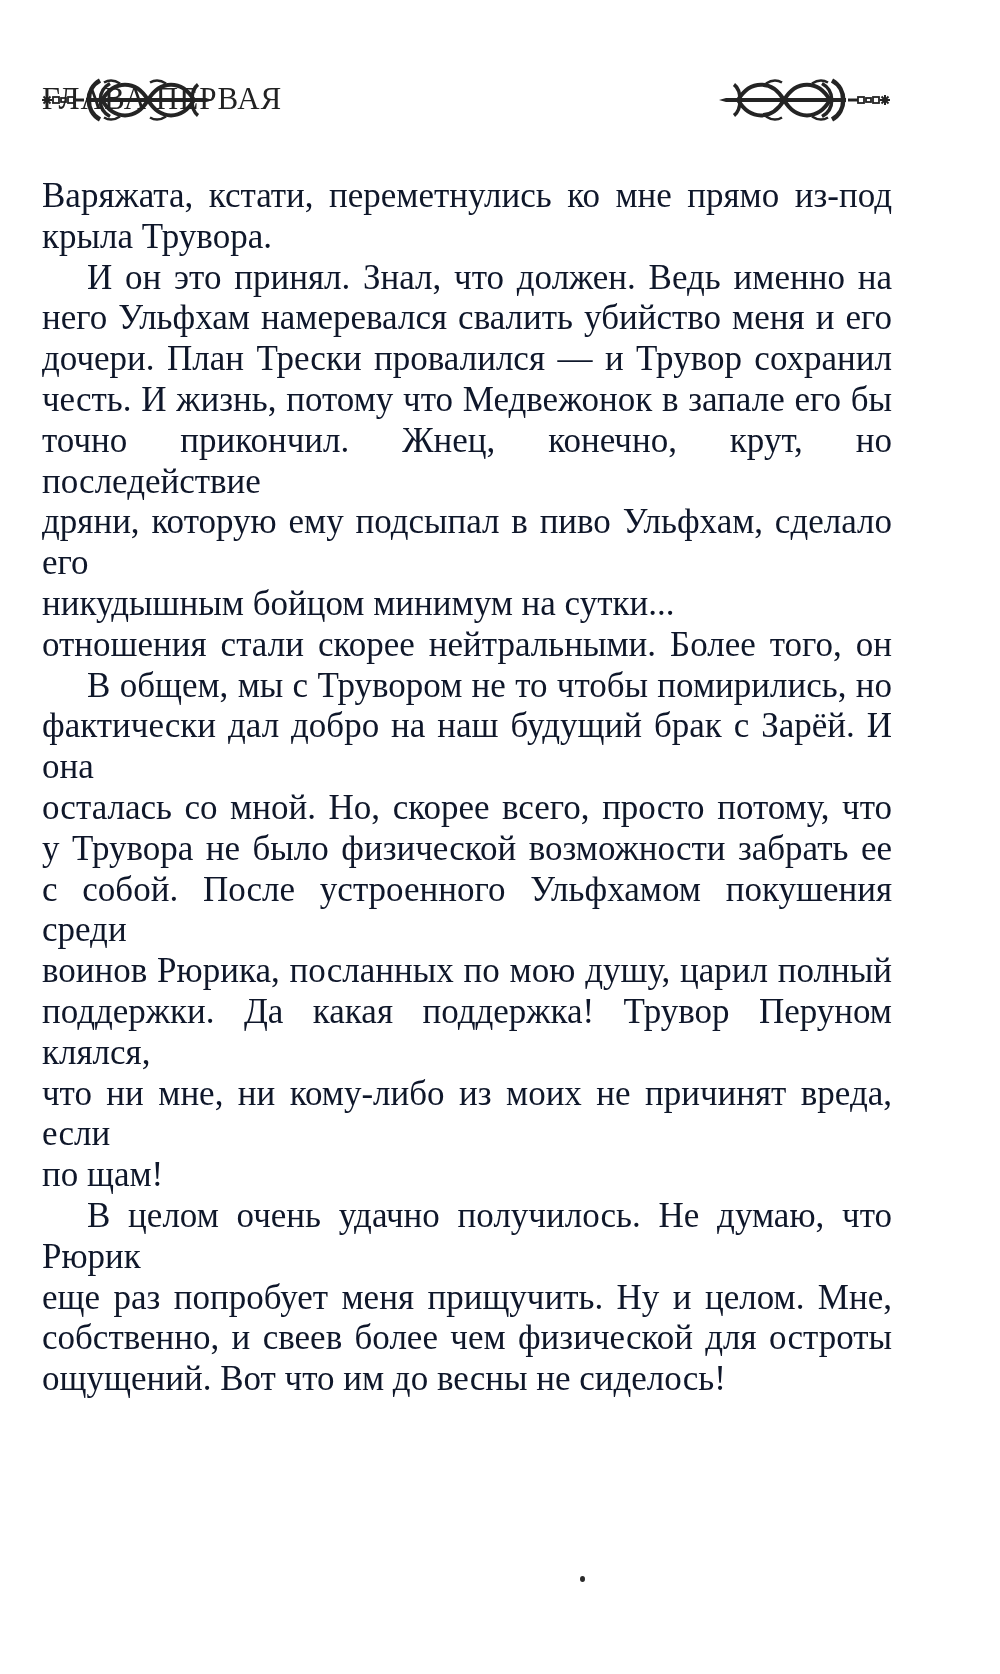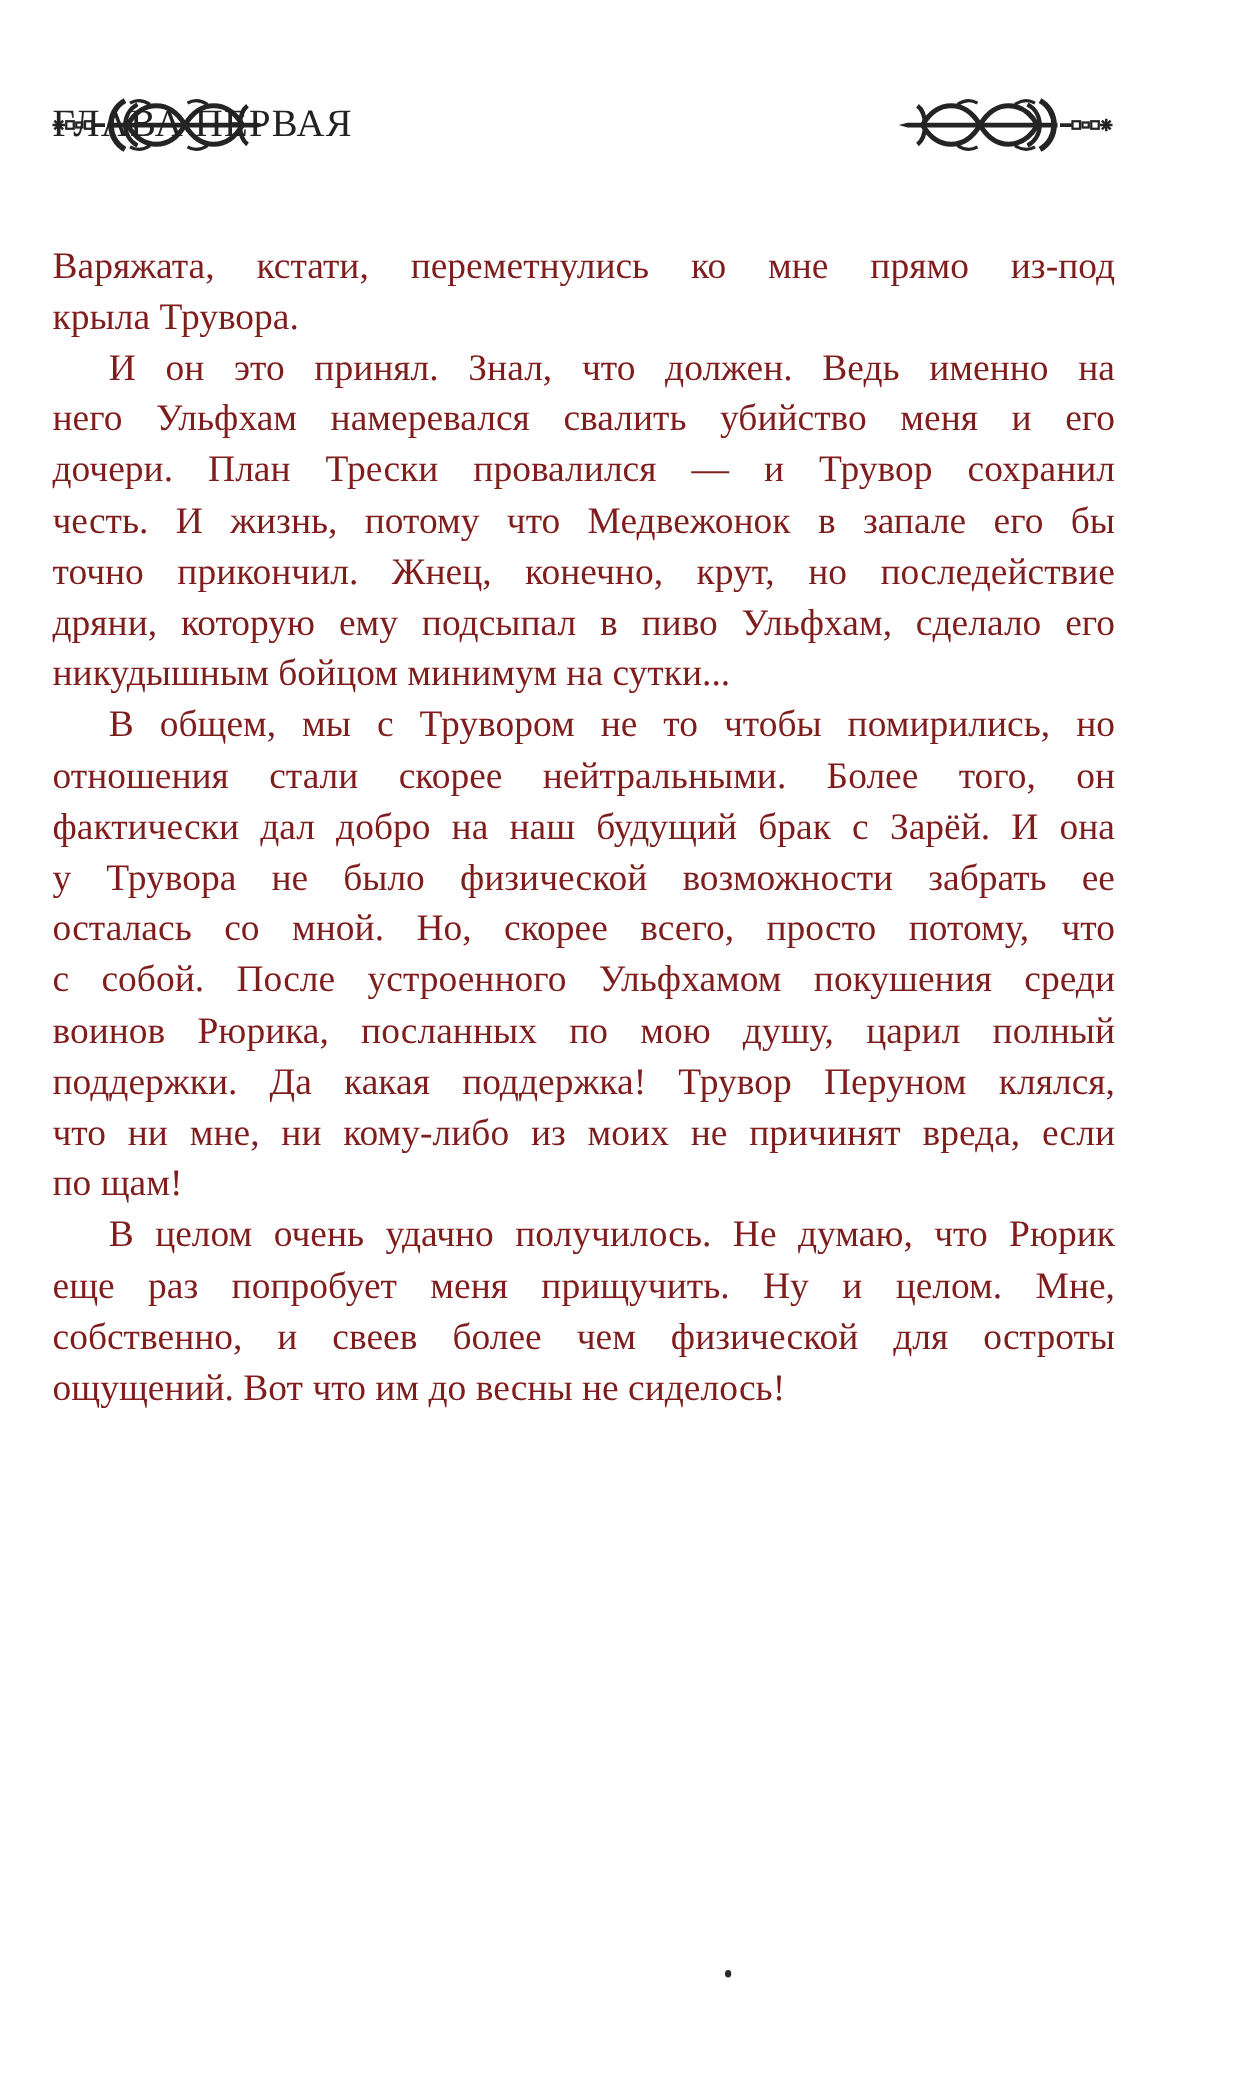--- a/index.html
+++ b/index.html
@@ -23,23 +23,23 @@
     color: #222;
     font-weight: 400;
   }
   .ornament { position: absolute; top: 77px; width: 173px; height: 46px; color: #242424; }
   .ornament-left  { left: -2px; }
   .ornament-right { left: 677px; transform: scaleX(-1); }
   .ornament svg { width: 100%; height: 100%; display: block; }
 
   
   .text-block {
-    position: absolute; left: 42px; top: 193px; width: 850px;
-    font-size: 30px; line-height: 40.8px;
-    color: #7f1d1d;
+    position: absolute; left: 42px; top: 176px; width: 850px;
+    font-size: 35px; line-height: 40.8px;
+    color: #0f172a;
   }
   .line { text-align: justify; text-align-last: justify; white-space: normal; }
   .line.last { text-align-last: left; }
   .line.indent { text-indent: 45px; }
 
   
   .ink-speck {
     position: absolute; left: 580px; top: 1576px;
     width: 5px; height: 6px; border-radius: 50%;
     background: #2b2b2b;
@@ -123,25 +123,25 @@
   <main class="text-block">
       <div class="line">Варяжата, кстати, переметнулись ко мне прямо из-под</div>
       <div class="line last">крыла Трувора.</div>
       <div class="line indent">И он это принял. Знал, что должен. Ведь именно на</div>
       <div class="line">него Ульфхам намеревался свалить убийство меня и его</div>
       <div class="line">дочери. План Трески провалился — и Трувор сохранил</div>
       <div class="line">честь. И жизнь, потому что Медвежонок в запале его бы</div>
       <div class="line">точно прикончил. Жнец, конечно, крут, но последействие</div>
       <div class="line">дряни, которую ему подсыпал в пиво Ульфхам, сделало его</div>
       <div class="line last">никудышным бойцом минимум на сутки...</div>
+      <div class="line">отношения стали скорее нейтральными. Более того, он</div>
       <div class="line indent">В общем, мы с Трувором не то чтобы помирились, но</div>
-      <div class="line">отношения стали скорее нейтральными. Более того, он</div>
       <div class="line">фактически дал добро на наш будущий брак с Зарёй. И она</div>
+      <div class="line">осталась со мной. Но, скорее всего, просто потому, что</div>
       <div class="line">у Трувора не было физической возможности забрать ее</div>
-      <div class="line">осталась со мной. Но, скорее всего, просто потому, что</div>
       <div class="line">с собой. После устроенного Ульфхамом покушения среди</div>
       <div class="line">воинов Рюрика, посланных по мою душу, царил полный</div>
       <div class="line">поддержки. Да какая поддержка! Трувор Перуном клялся,</div>
       <div class="line">что ни мне, ни кому-либо из моих не причинят вреда, если</div>
       <div class="line last">по щам!</div>
       <div class="line indent">В целом очень удачно получилось. Не думаю, что Рюрик</div>
       <div class="line">еще раз попробует меня прищучить. Ну и целом. Мне,</div>
       <div class="line">собственно, и свеев более чем физической для остроты</div>
       <div class="line last">ощущений. Вот что им до весны не сиделось!</div>
     </main>

